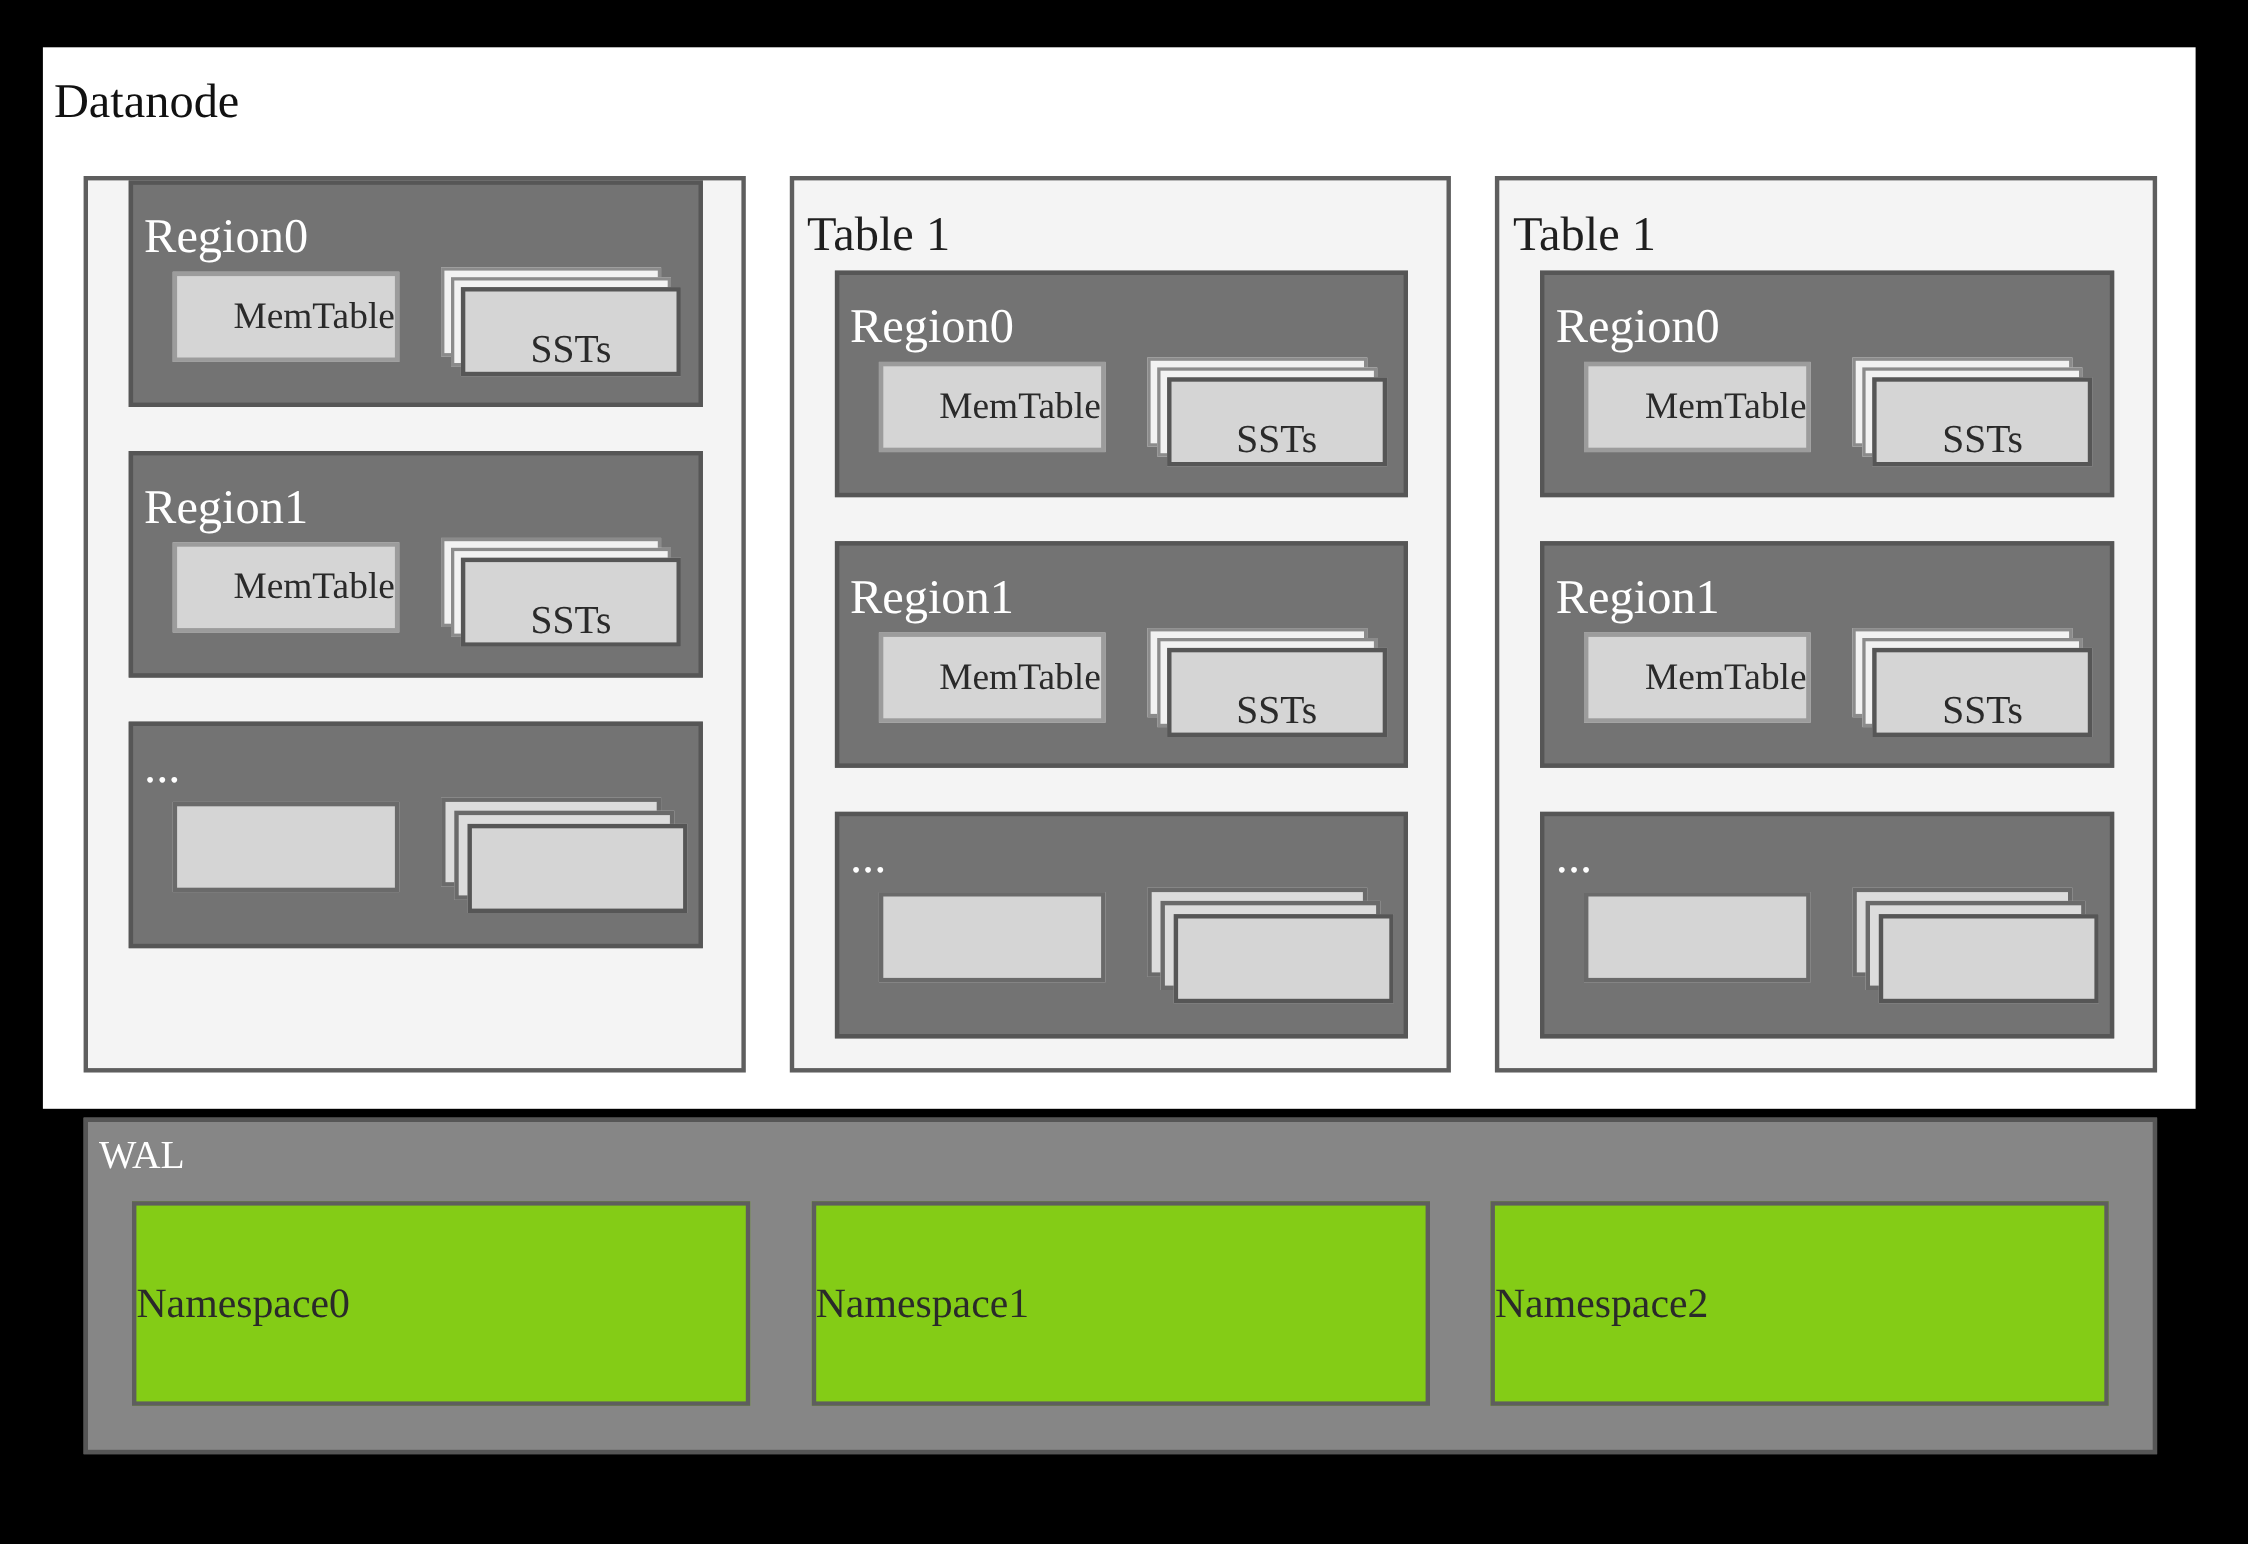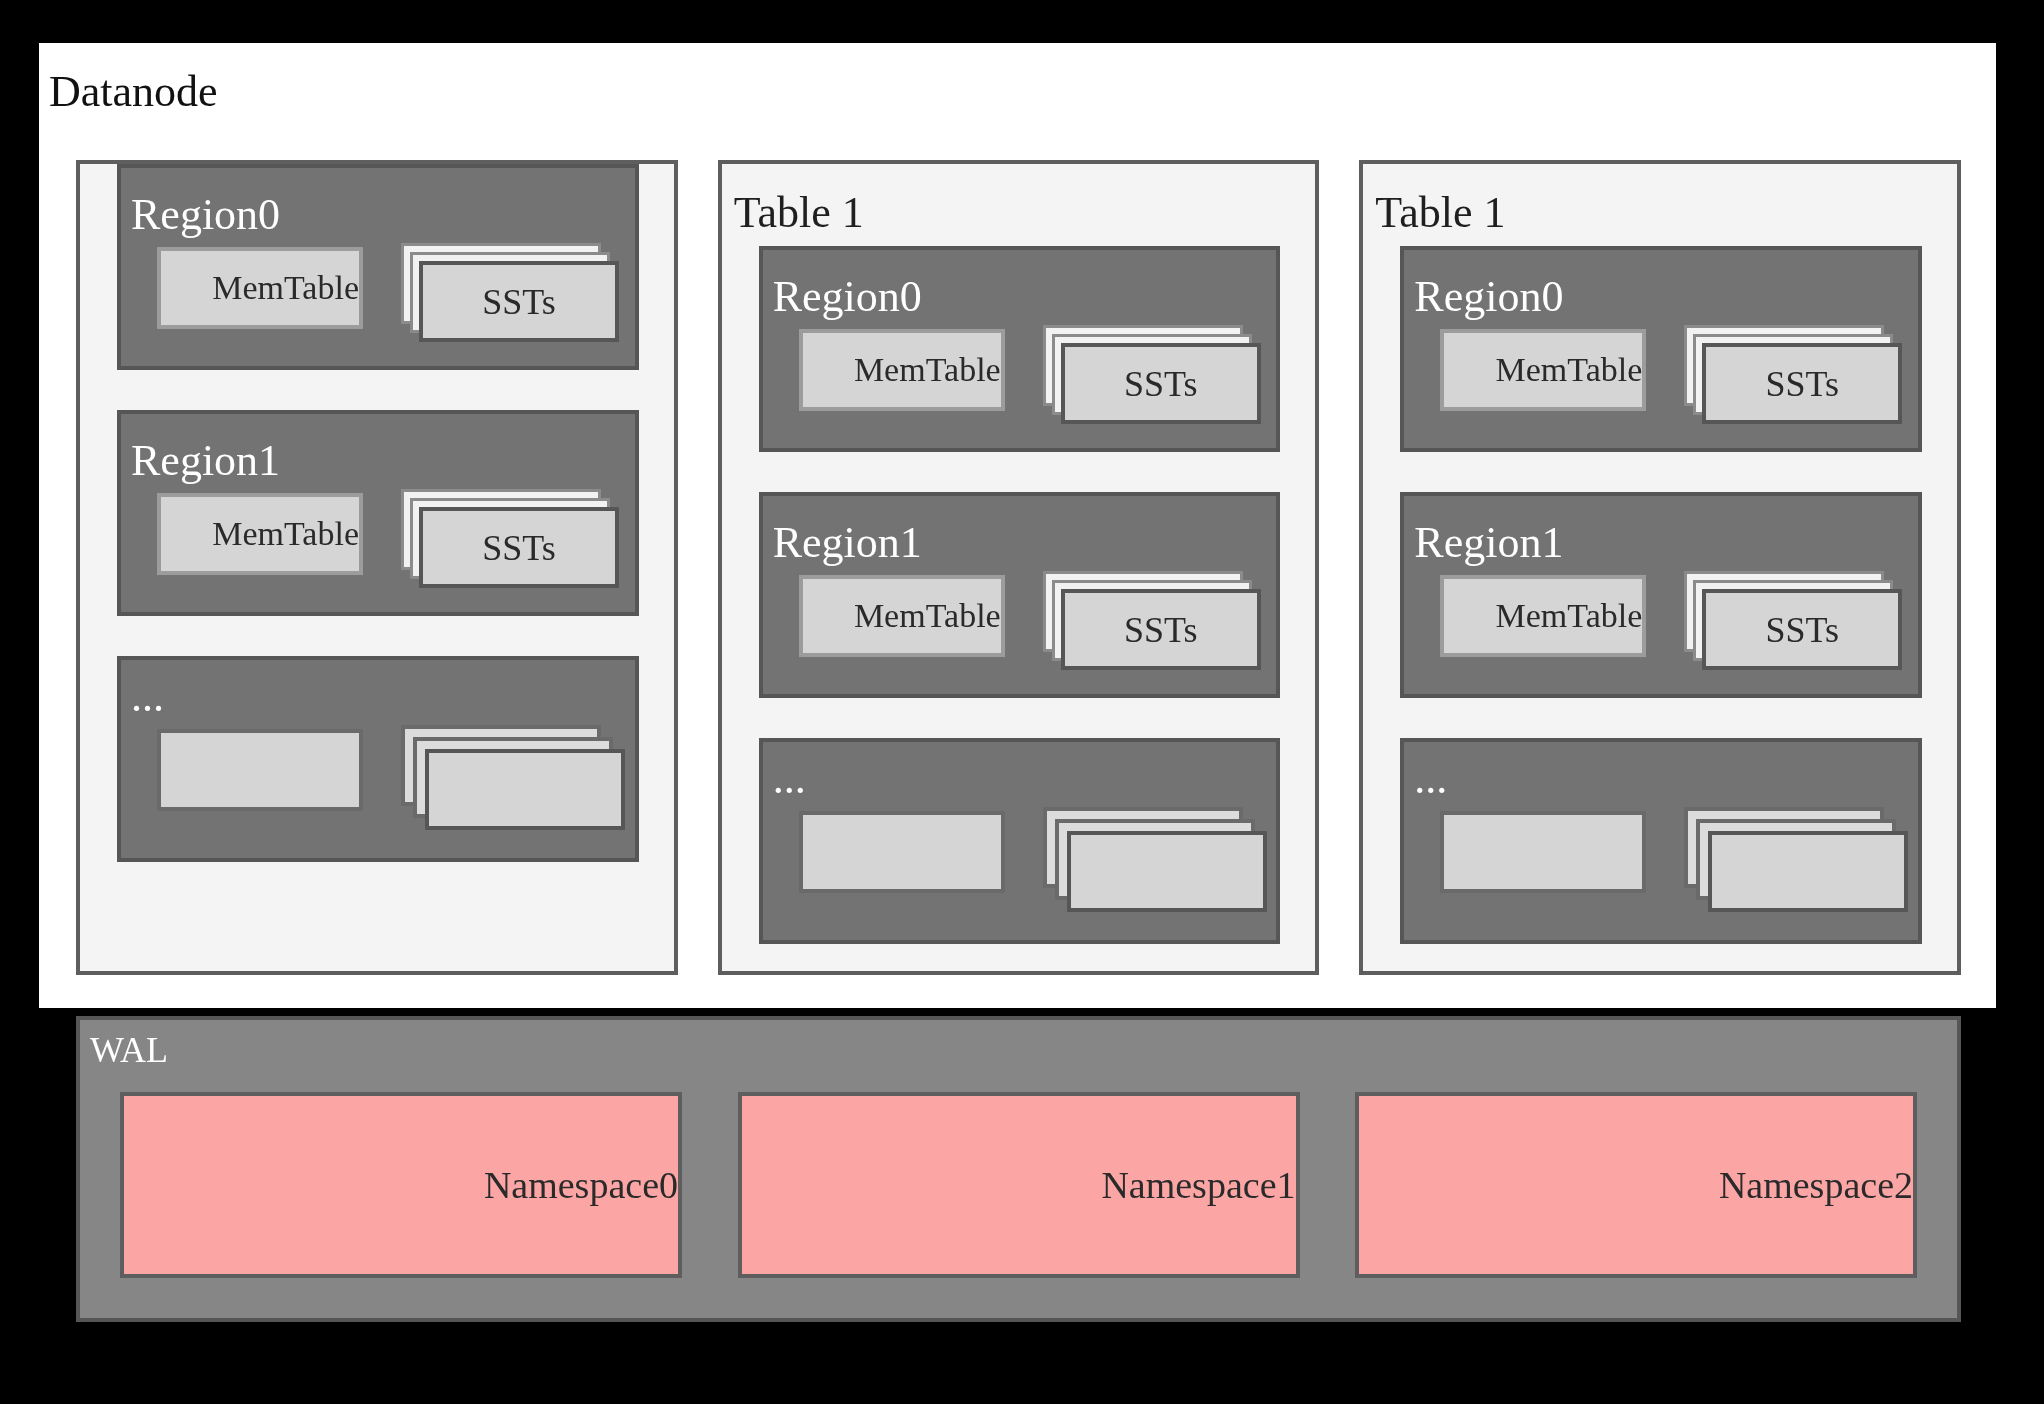--- a/index.html
+++ b/index.html
@@ -42,41 +42,41 @@
   .stack{
     position:relative;width:226px;height:107px;margin-left:38px;
   }
   .card{
     position:absolute;width:200px;height:81px;box-sizing:border-box;
   }
   .c1{left:0;top:0;background:#f2f2f2;border:3px solid #8b8b8b;}
   .c2{left:9px;top:9px;background:#f2f2f2;border:3px solid #8b8b8b;}
   .c3{
     left:18px;top:18px;background:#d5d5d5;border:4px solid #565656;
-    display:flex;align-items:center;justify-content:center;font-size:36px;color:#2a2a2a;
+    display:flex;align-items:flex-end;justify-content:center;font-size:36px;color:#2a2a2a;
   }
   
   .more .membox{border-color:#6a6a6a;}
   .more .c1{left:0;top:0;background:#dcdcdc;border:4px solid #6a6a6a;}
   .more .c2{left:12px;top:12px;background:#dcdcdc;border:4px solid #6a6a6a;}
   .more .c3{left:24px;top:24px;}
   .more .region-label{margin-top:14px;}
   .wal{
     position:absolute;left:37px;top:973px;width:1885px;height:306px;
     background:#868686;border:4px solid #565656;box-sizing:border-box;
   }
   .wal-label{
     color:#ffffff;font-size:36px;margin:12px 0 0 10px;line-height:1.05;
   }
   .ns-row{
     display:flex;justify-content:space-between;margin:22px 40px 0 40px;
   }
   .ns{
-    width:562px;height:186px;background:#fca5a5;border:4px solid #5e5e5e;
-    box-sizing:border-box;display:flex;align-items:center;justify-content:flex-end;
+    width:562px;height:186px;background:#84cc16;border:4px solid #5e5e5e;
+    box-sizing:border-box;display:flex;align-items:center;justify-content:flex-start;
     font-size:38px;color:#2a2a2a;
   }
 </style>
 </head>
 <body>
 
 <div class="panel">
   <div class="title">Datanode</div>
 
   <div class="tables-row">

